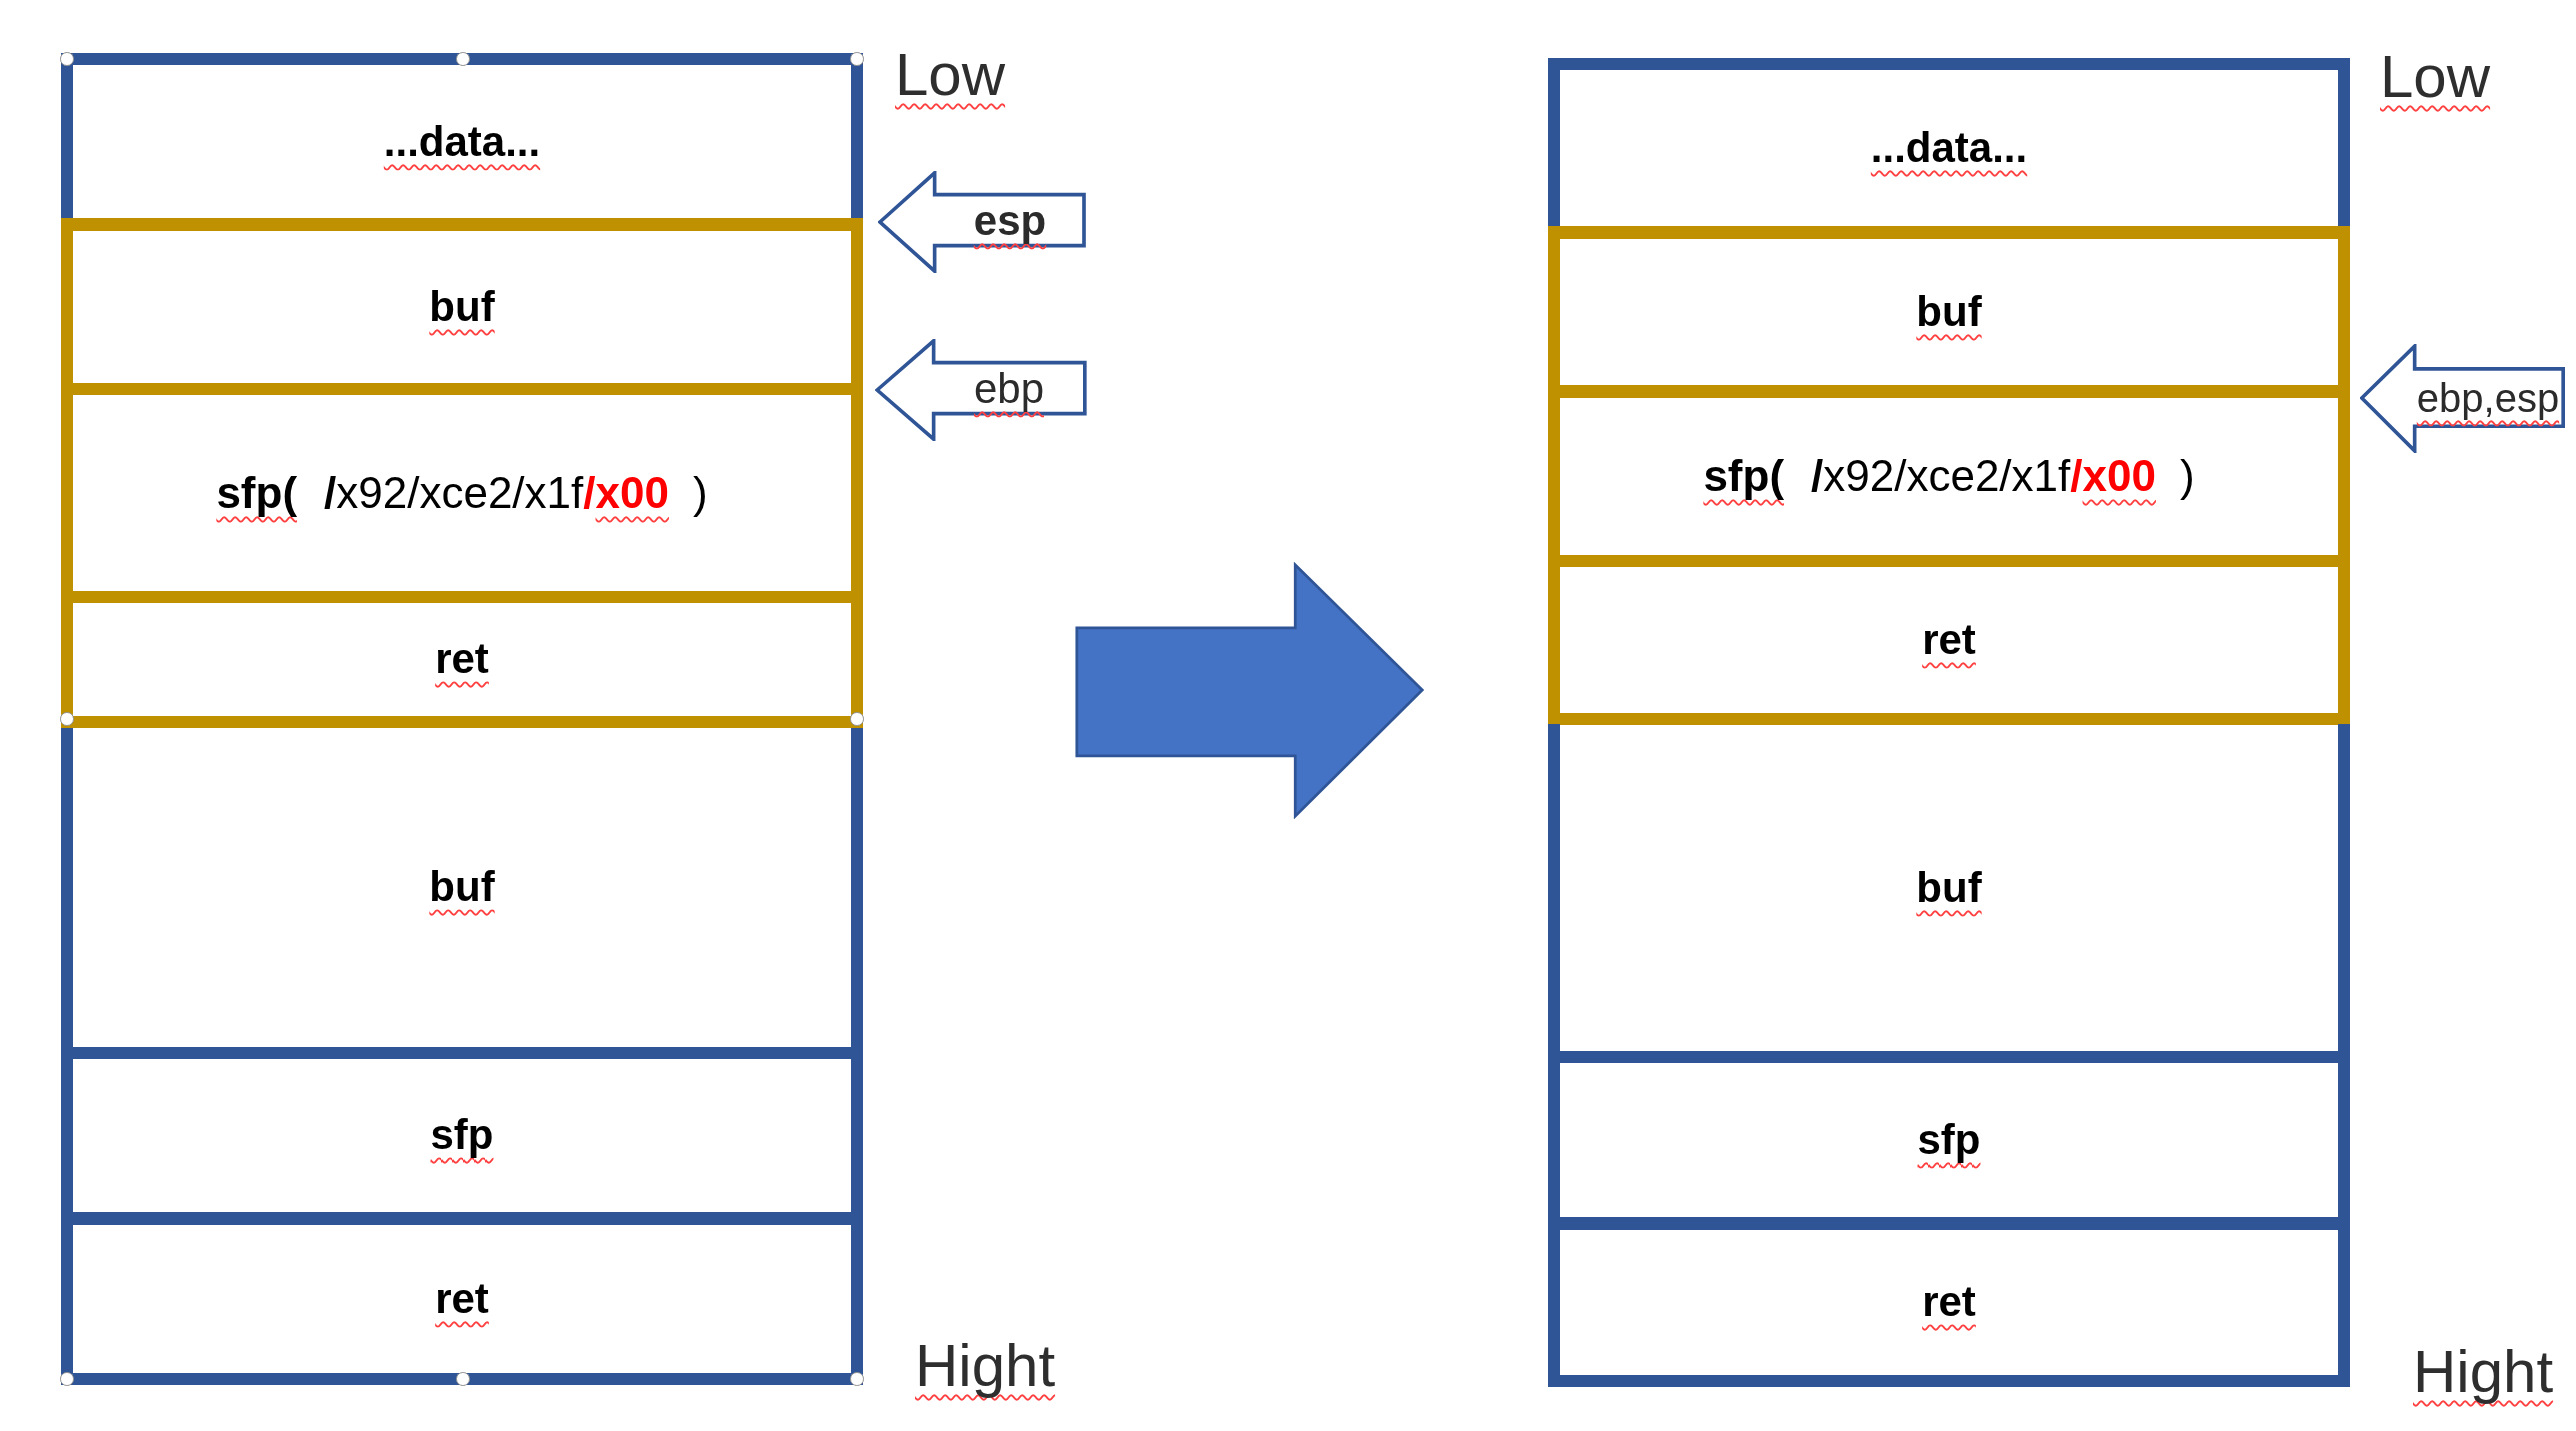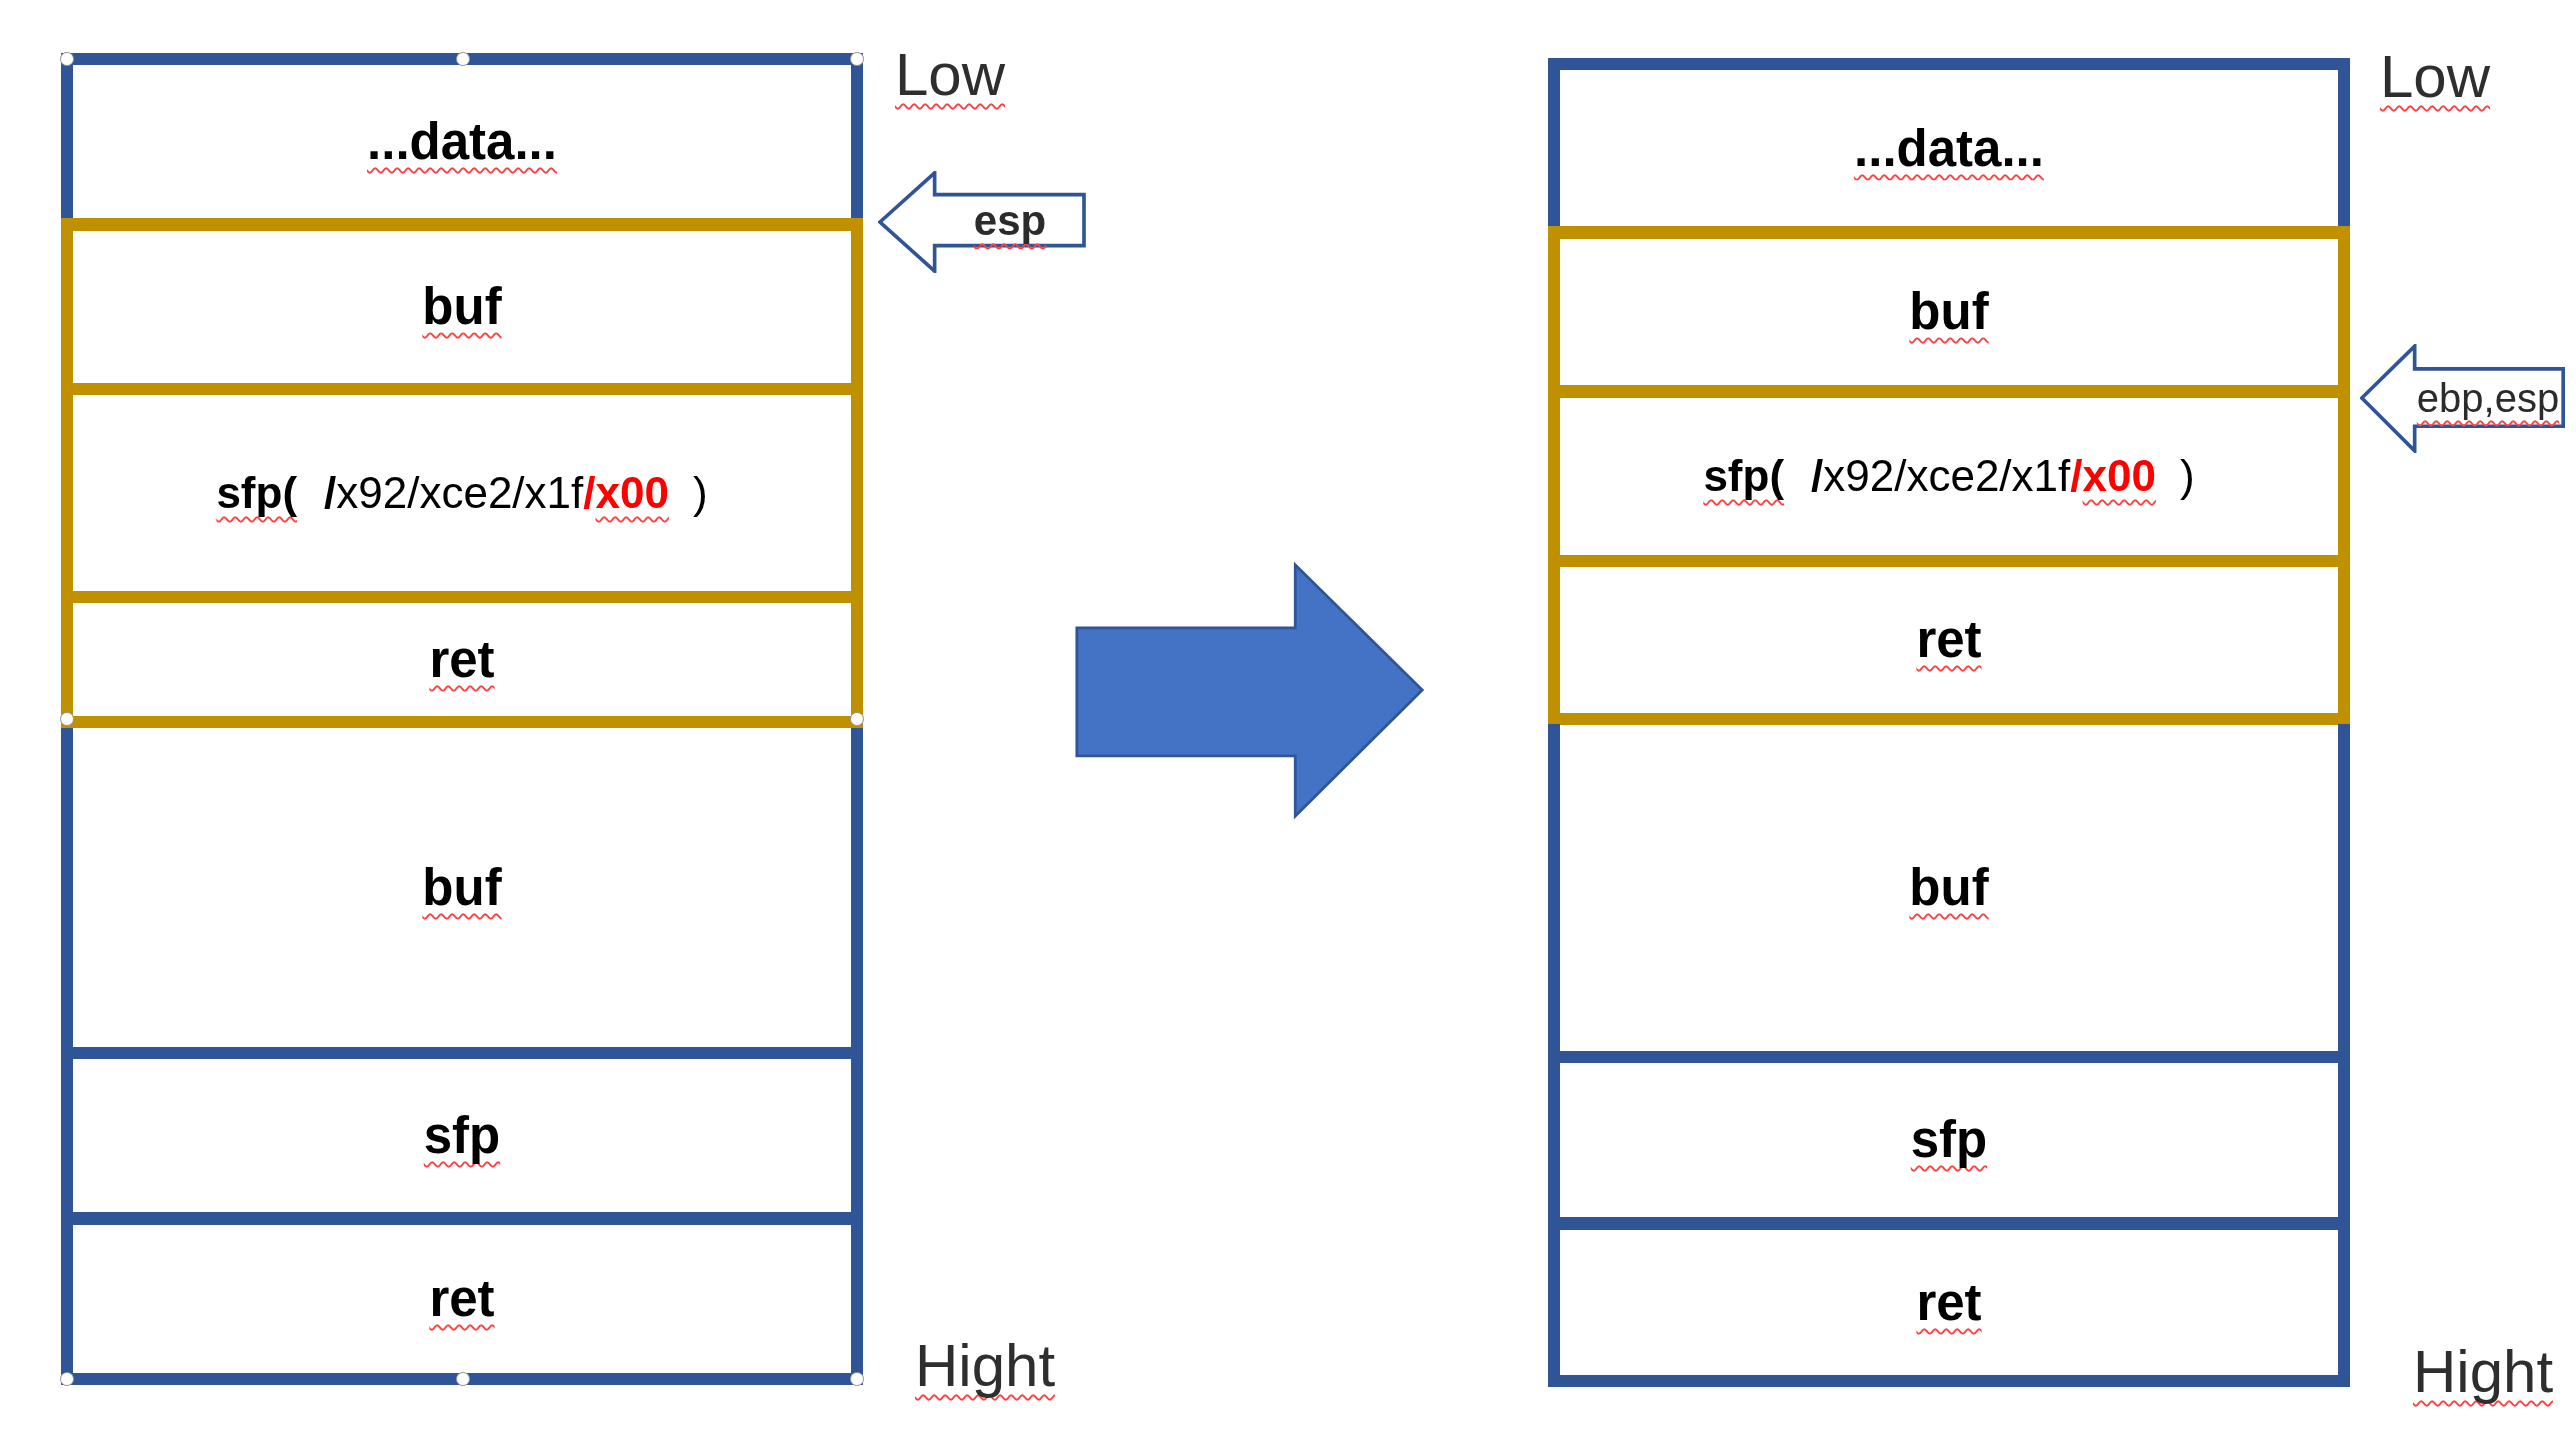--- a/index.html
+++ b/index.html
@@ -3,21 +3,21 @@
 <meta charset="utf-8">
 <style>
   html,body{margin:0;padding:0;background:#ffffff;}
   #canvas{position:relative;width:2576px;height:1432px;background:#ffffff;overflow:hidden;
           font-family:"Liberation Sans","DejaVu Sans",sans-serif;}
 
   
   .stack{position:absolute;border:12px solid #2f5597;background:#ffffff;box-sizing:border-box;
          display:flex;flex-direction:column;z-index:1;}
   .row{display:flex;align-items:center;justify-content:center;box-sizing:border-box;}
-  .rowlabel{font-weight:700;font-size:51px;color:#000;letter-spacing:0px;}
+  .rowlabel{font-weight:700;font-size:42px;color:#000;letter-spacing:0px;}
   .bar{width:100%;}
   .bar.gold{background:#bf9000;}
   .bar.blue{background:#2f5597;}
 
   
   .gold-frame{position:absolute;box-sizing:border-box;border-left:12px solid #bf9000;
               border-right:12px solid #bf9000;background:transparent;z-index:2;pointer-events:none;}
 
   
   .sfp-line{font-size:44px;color:#000;white-space:nowrap;font-weight:400;text-align:right;}
@@ -98,20 +98,26 @@
   <div class="addr-label squiggle" style="left:895px;top:40px;">Low</div>
   <div class="addr-label squiggle" style="left:915px;top:1331px;">Hight</div>
 
   <div class="ptr-arrow" style="left:878px;top:171px;width:208px;height:102px;">
     <svg width="208" height="102" viewBox="0 0 228 112">
       <polygon points="2,56 62,2 62,26 226,26 226,82 62,82 62,110" fill="#ffffff" stroke="#2f5597" stroke-width="4"></polygon>
     </svg>
     <div class="ptr-label squiggle" style="left:57px;top:24px;width:150px;height:51px;font-weight:bold;">esp</div>
   </div>
 
+  <div class="ptr-arrow" style="left:875px;top:339px;width:212px;height:102px;">
+    <svg width="212" height="102" viewBox="0 0 232 112">
+      <polygon points="2,56 64,2 64,26 230,26 230,82 64,82 64,110" fill="#ffffff" stroke="#2f5597" stroke-width="4"></polygon>
+    </svg>
+    <div class="ptr-label squiggle" style="left:58px;top:24px;width:152px;height:51px;">ebp</div>
+  </div>
 
   <div class="big-arrow" style="left:1075px;top:562px;width:350px;height:257px;">
     <svg width="350" height="257" viewBox="0 0 383 281">
       <polygon points="2,72 241,72 241,3 380,140 241,278 241,212 2,212" fill="#4472c4" stroke="#2f5597" stroke-width="3"></polygon>
     </svg>
   </div>
 
   <div class="stack" style="left:1548px;top:58px;width:802px;height:1329px;">
     <div class="row" style="height:156px;">
       <span class="rowlabel squiggle">...data...</span>

